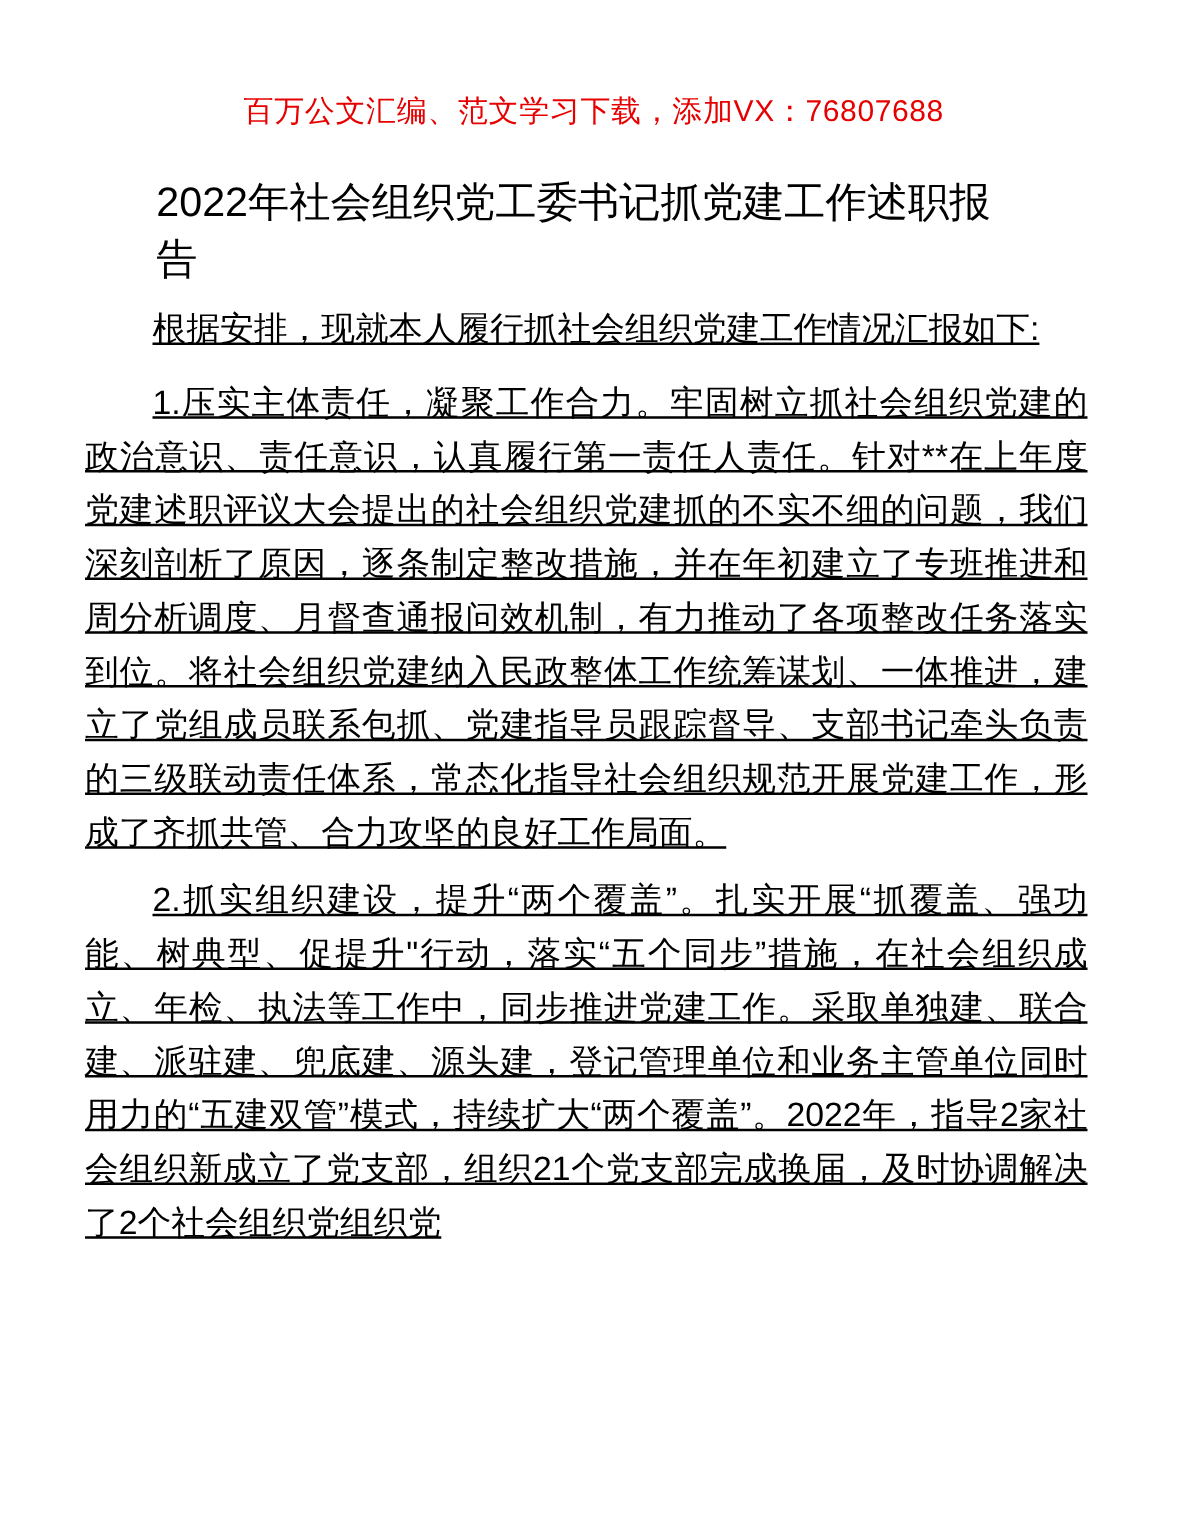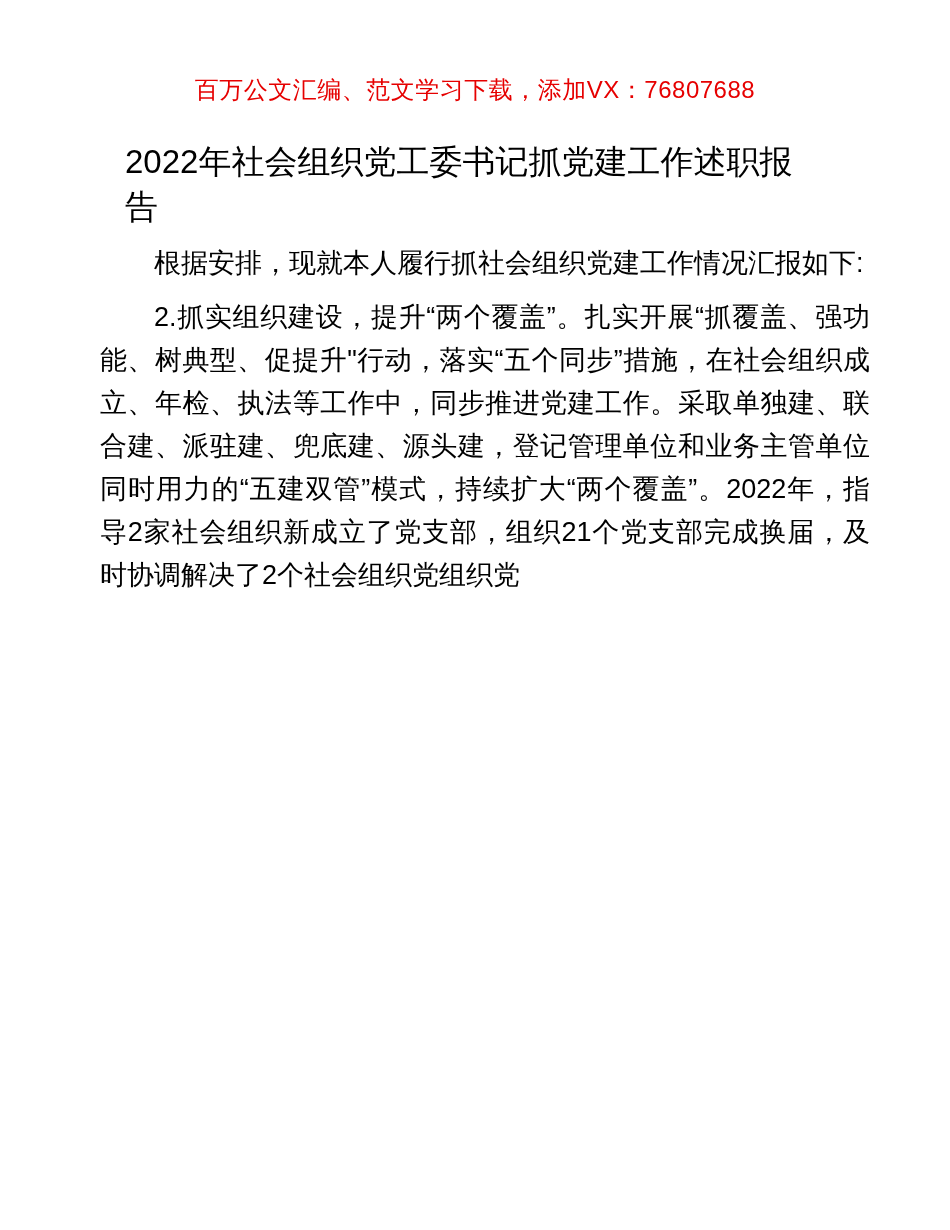--- a/index.html
+++ b/index.html
@@ -27,21 +27,22 @@
   }
   .doc-title {
     width: 700px;
     margin: 33px auto 0 auto;
     text-align: left;
     font-size: 33px;
     line-height: 45px;
     font-weight: 400;
   }
   .doc-body {
-    margin: 13px 80px 0 100px; 
+    margin: 13px 80px 0 68px; 
+    text-decoration: underline;
   }
   .para {
     margin: 0;
     font-size: 27px;
     line-height: 43px;
     text-align: justify;
     text-justify: inter-ideograph;
     text-indent: 54px; 
     word-break: break-all;
   }
@@ -56,18 +57,19 @@
 
   <div class="watermark" style="color: rgb(230, 0, 0);">百万公文汇编、范文学习下载，添加VX：76807688</div>
 
   <h1 class="doc-title">2022年社会组织党工委书记抓党建工作述职报告</h1>
 
   <div class="doc-body">
 
     <p class="para intro">根据安排，现就本人履行抓社会组织党建工作情况汇报如下:</p>
 
 
+    <p class="para body-1">1.压实主体责任，凝聚工作合力。牢固树立抓社会组织党建的政治意识、责任意识，认真履行第一责任人责任。针对**在上年度党建述职评议大会提出的社会组织党建抓的不实不细的问题，我们深刻剖析了原因，逐条制定整改措施，并在年初建立了专班推进和周分析调度、月督查通报问效机制，有力推动了各项整改任务落实到位。将社会组织党建纳入民政整体工作统筹谋划、一体推进，建立了党组成员联系包抓、党建指导员跟踪督导、支部书记牵头负责的三级联动责任体系，常态化指导社会组织规范开展党建工作，形成了齐抓共管、合力攻坚的良好工作局面。</p>
 
     <p class="para body-2">2.抓实组织建设，提升“两个覆盖”。扎实开展“抓覆盖、强功能、树典型、促提升"行动，落实“五个同步”措施，在社会组织成立、年检、执法等工作中，同步推进党建工作。采取单独建、联合建、派驻建、兜底建、源头建，登记管理单位和业务主管单位同时用力的“五建双管”模式，持续扩大“两个覆盖”。2022年，指导2家社会组织新成立了党支部，组织21个党支部完成换届，及时协调解决了2个社会组织党组织党</p>
 
   </div>
 
 </div>
 
 </body></html>

